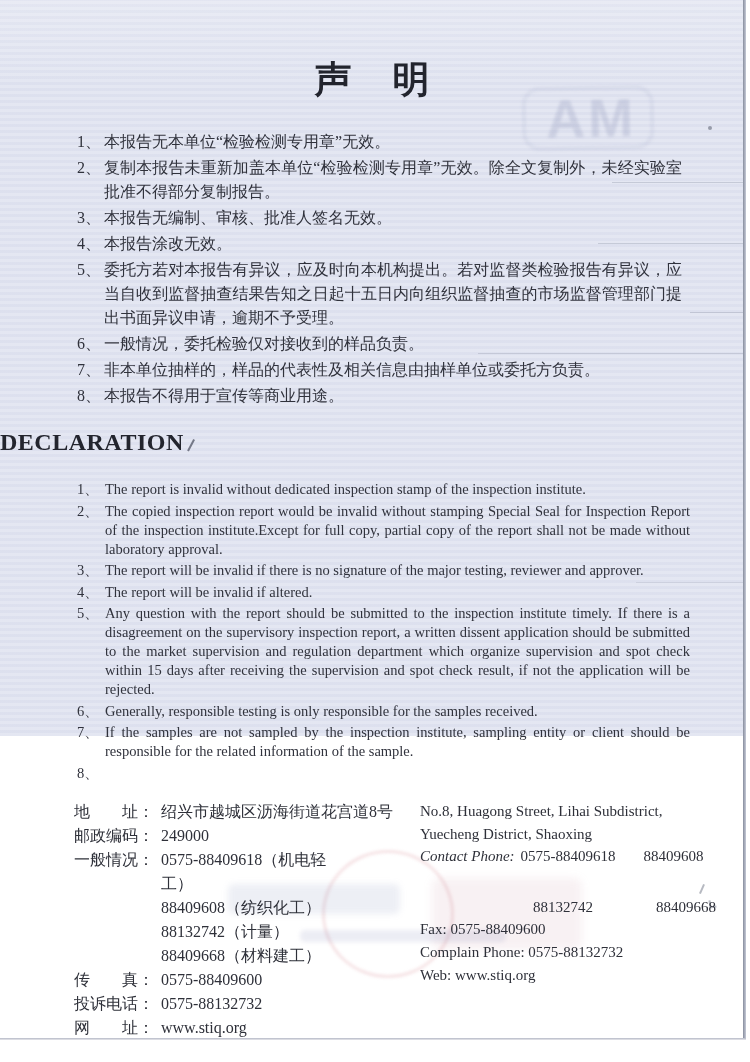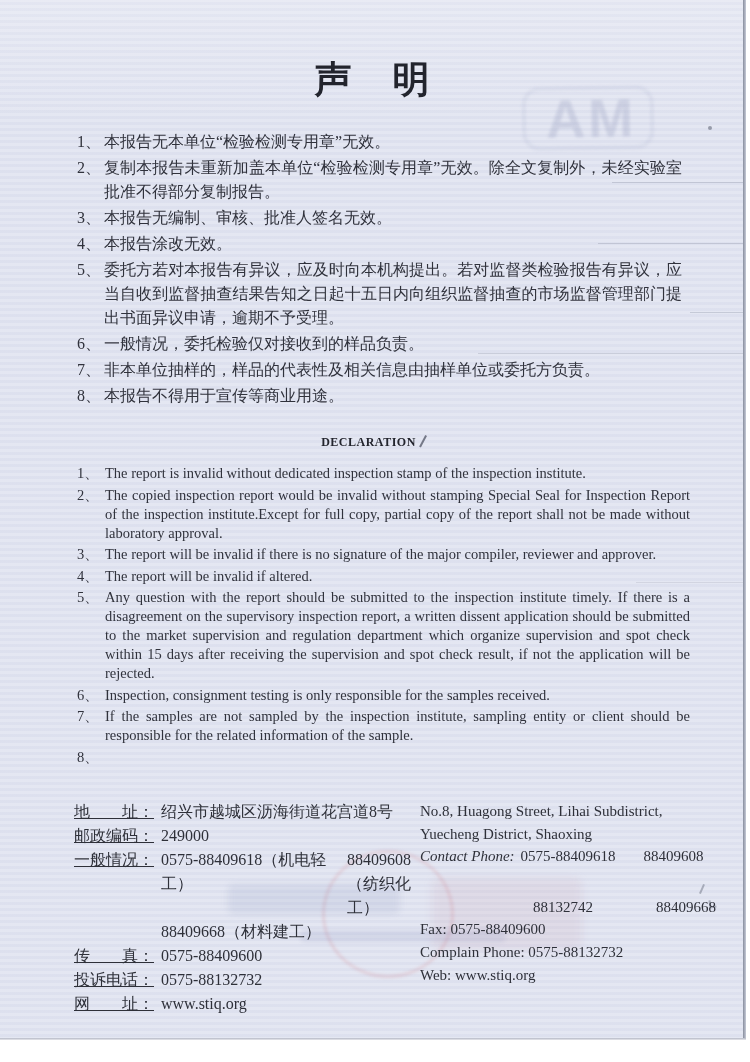--- a/index.html
+++ b/index.html
@@ -9,21 +9,21 @@
     background: #ffffff;
     position: relative;
     overflow: hidden;
     font-family: "Liberation Serif", "DejaVu Serif", serif;
     color: #30323c;
   }
 
   
   .paper {
     position: absolute; left: 0; top: 0;
-    width: 746px; height: 1040px;
+    width: 746px; height: 736px;
     background:
       linear-gradient(180deg, rgba(255,255,255,0.18) 0%, rgba(255,255,255,0) 12%),
       repeating-linear-gradient(0deg, rgba(255,255,255,0.10) 0px 3px, rgba(150,158,190,0.05) 3px 6px),
       #e1e4f1;
   }
   .edge-v {
     position: absolute; top: 0; left: 743px; width: 3px; height: 1040px;
     background: linear-gradient(90deg, #878d9d, #c6cad7);
   }
   .edge-h {
@@ -87,23 +87,22 @@
     margin: 28px 0 0 0;
     padding: 0 64px 0 77px;
     font-size: 16px; line-height: 24px;
     text-align: justify;
   }
   .cn-list li { position: relative; padding-left: 27px; margin-bottom: 2px; }
   .cn-list .num { position: absolute; left: 0; top: 0; }
 
   
   .en-title {
-    margin: 22px 0 10px 0;
-    text-align: center;
-    font-size: 12px; line-height: 24px;
+    margin: 22px 0 26px 0;
+    font-size: 24px; line-height: 24px;
     font-weight: 700;
     color: #23252e;
     letter-spacing: 0.5px;
     position: relative;
   }
   .pen-mark {
     display: inline-block;
     width: 2px; height: 13px;
     background: rgba(80,84,100,0.75);
     transform: rotate(28deg) translateY(2px);
@@ -126,24 +125,24 @@
     width: 746px;
     display: flex;
     padding-left: 74px;
   }
   .contact-cn {
     width: 346px;
     font-size: 16px; line-height: 24px;
     color: #2e3039;
   }
   .contact-cn .row { display: flex; }
-  .contact-cn .lbl { width: 87px; flex: none; text-decoration: underline; }
+  .contact-cn .lbl { width: 87px; flex: none; }
   .contact-cn .val { flex: 1; }
   .phone-grid { flex: 1; }
-  .phone-grid .pr { display: flex; }
+  .phone-grid .pr { display: flex; flex-direction: column; }
   .phone-grid .pc1 { width: 186px; flex: none; }
 
   .contact-en {
     width: 326px;
     font-size: 15px; line-height: 22.6px;
     color: #2e3039;
   }
   .contact-en .en-phone-r1 { display: flex; }
   .contact-en .en-phone-r1 .plabel { flex: none; margin-right: 6px; font-style: italic; }
   .contact-en .en-phone-r1 .pc1 { width: 123px; flex: none; }
@@ -180,24 +179,24 @@
     <li><span class="num">6、</span><span class="txt">一般情况，委托检验仅对接收到的样品负责。</span></li>
     <li><span class="num">7、</span><span class="txt">非本单位抽样的，样品的代表性及相关信息由抽样单位或委托方负责。</span></li>
     <li><span class="num">8、</span><span class="txt">本报告不得用于宣传等商业用途。</span></li>
   </ol>
 
   <h2 class="en-title"><span>DECLARATION</span><span class="pen-mark"></span></h2>
 
   <ol class="en-list">
     <li><span class="num">1、</span><span class="txt">The report is invalid without dedicated inspection stamp of the inspection institute.</span></li>
     <li><span class="num">2、</span><span class="txt">The copied inspection report would be invalid without stamping Special Seal for Inspection Report of the inspection institute.Except for full copy, partial copy of the report shall not be made without laboratory approval.</span></li>
-    <li><span class="num">3、</span><span class="txt">The report will be invalid if there is no signature of the major compiler, reviewer and approver.</span></li>
+    <li><span class="num">3、</span><span class="txt">The report will be invalid if there is no signature of the major testing, reviewer and approver.</span></li>
     <li><span class="num">4、</span><span class="txt">The report will be invalid if altered.</span></li>
     <li><span class="num">5、</span><span class="txt">Any question with the report should be submitted to the inspection institute timely. If there is a disagreement on the supervisory inspection report, a written dissent application should be submitted to the market supervision and regulation department which organize supervision and spot check within 15 days after receiving the supervision and spot check result, if not the application will be rejected.</span></li>
-    <li><span class="num">6、</span><span class="txt">Inspection, consignment testing is only responsible for the samples received.</span></li>
+    <li><span class="num">6、</span><span class="txt">Generally, responsible testing is only responsible for the samples received.</span></li>
     <li><span class="num">7、</span><span class="txt">If the samples are not sampled by the inspection institute, sampling entity or client should be responsible for the related information of the sample.</span></li>
     <li><span class="num">8、</span></li>
   </ol>
 
   <div class="contact">
 
     <div class="contact-cn">
       <div class="row">
         <span class="lbl">地　　址：</span>
         <span class="val">绍兴市越城区沥海街道花宫道8号</span>
@@ -207,20 +206,21 @@
         <span class="val">249000</span>
       </div>
       <div class="row">
         <span class="lbl">一般情况：</span>
         <span class="phone-grid">
           <span class="pr">
             <span class="pc1">0575-88409618（机电轻工）</span>
             <span class="pc2">88409608（纺织化工）</span>
           </span>
           <span class="pr">
+            <span class="pc1">88132742（计量）</span>
             <span class="pc2">88409668（材料建工）</span>
           </span>
         </span>
       </div>
       <div class="row">
         <span class="lbl">传　　真：</span>
         <span class="val">0575-88409600</span>
       </div>
       <div class="row">
         <span class="lbl">投诉电话：</span>

